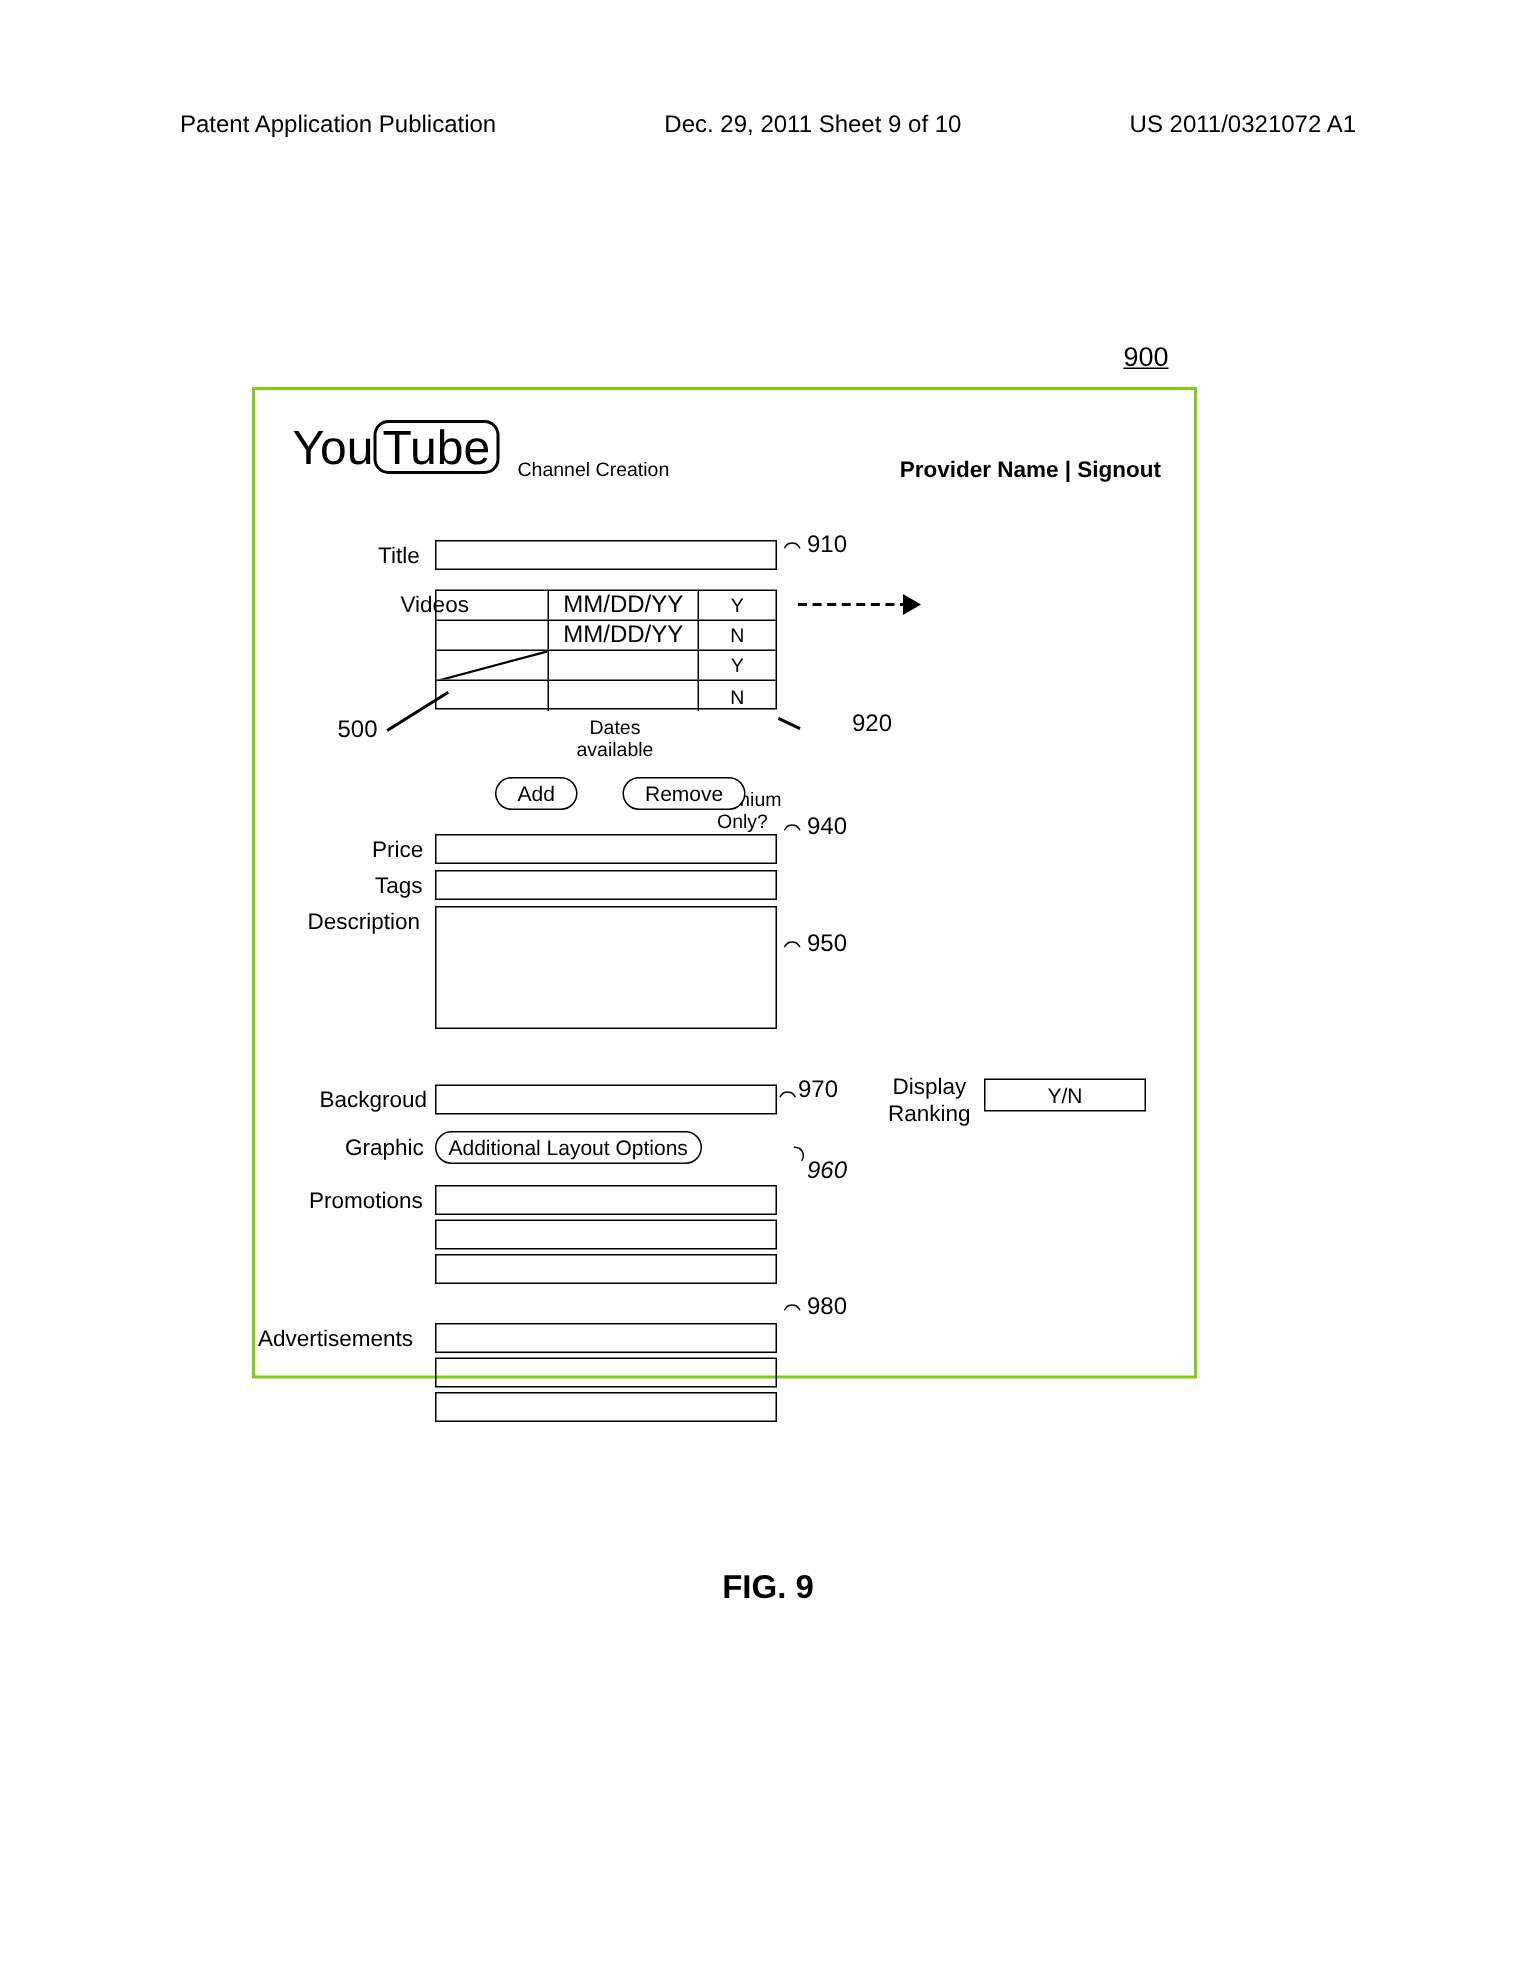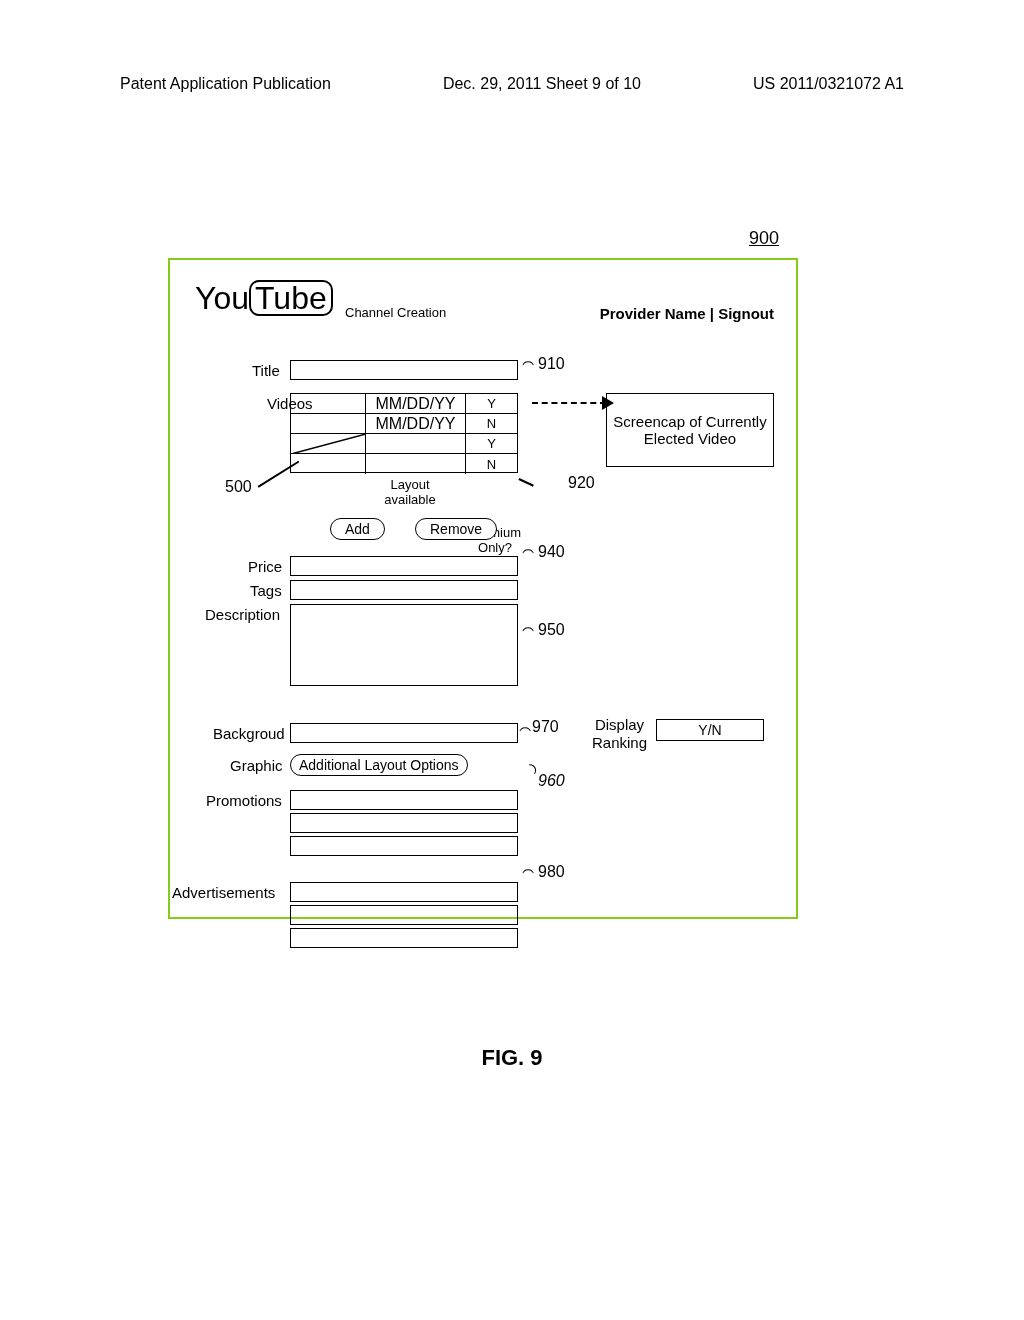--- a/index.html
+++ b/index.html
@@ -264,21 +264,21 @@
       </div>
       <div class="vcell-date"></div>
       <div class="vcell-prem">Y</div>
     </div>
     <div class="vrow">
       <div class="vcell-name"></div>
       <div class="vcell-date"></div>
       <div class="vcell-prem">N</div>
     </div>
   </div>
-  <div class="table-caption cap-dates">Layout available</div>
+  <div class="table-caption cap-dates">Dates available</div>
   <div class="table-caption cap-premium">Premium Only?</div>
 
   <div class="pill-button btn-add">Add</div>
   <div class="pill-button btn-remove">Remove</div>
 
   <div class="field-label lbl-price">Price</div>
   <div class="input-box inp-price"></div>
 
   <div class="field-label lbl-tags">Tags</div>
   <div class="input-box inp-tags"></div>
@@ -299,21 +299,20 @@
     <div class="stack-row"></div>
   </div>
 
   <div class="field-label lbl-adv">Advertisements</div>
   <div class="stack-adv" style="position:absolute;">
     <div class="stack-row"></div>
     <div class="stack-row"></div>
     <div class="stack-row"></div>
   </div>
 
-  <div class="screencap-box">Screencap of Currently Elected Video</div>
 
   <div class="lbl-ranking" style="white-space:pre-line;">Display
 Ranking</div>
   <div class="inp-ranking">Y/N</div>
 
   <div class="dashed-arrow"></div>
   <div class="arrow-head"></div>
 
   <span class="leader" style="top:96px; left:352px;">⁀</span>
   <div class="callout" style="top:95px; left:368px;">910</div>

